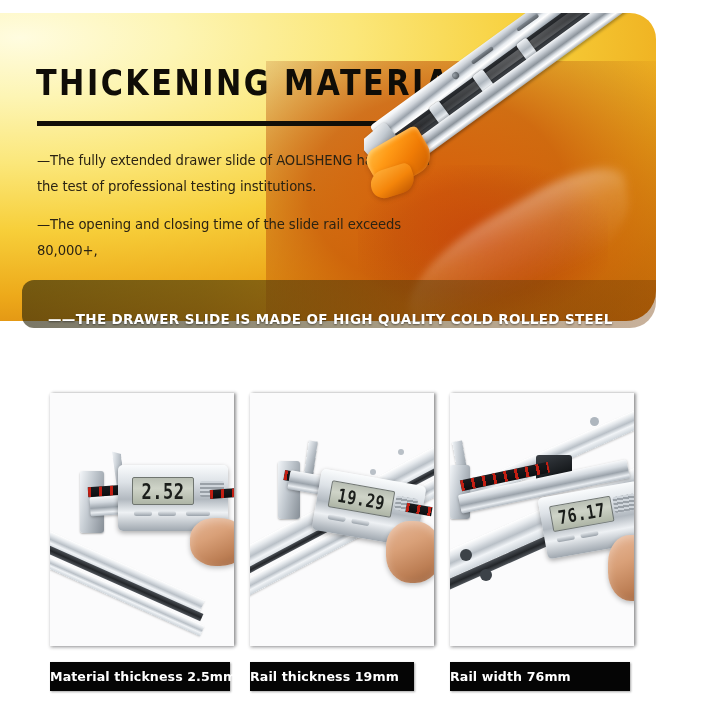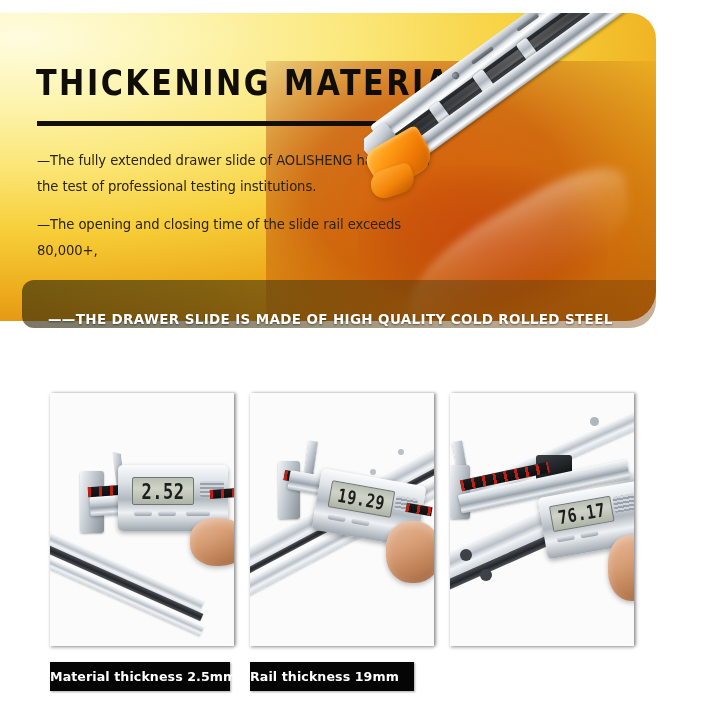--- a/index.html
+++ b/index.html
@@ -516,15 +516,18 @@
     </div>
   </div>
 
   <div class="captions">
     <div class="caption k1">
       <span>Material thickness 2.5mm</span>
     </div>
     <div class="caption k2">
       <span>Rail thickness 19mm</span>
     </div>
+    <div class="caption k3">
+      <span>Rail width 76mm</span>
+    </div>
   </div>
 
 </div>
 
 </body></html>

